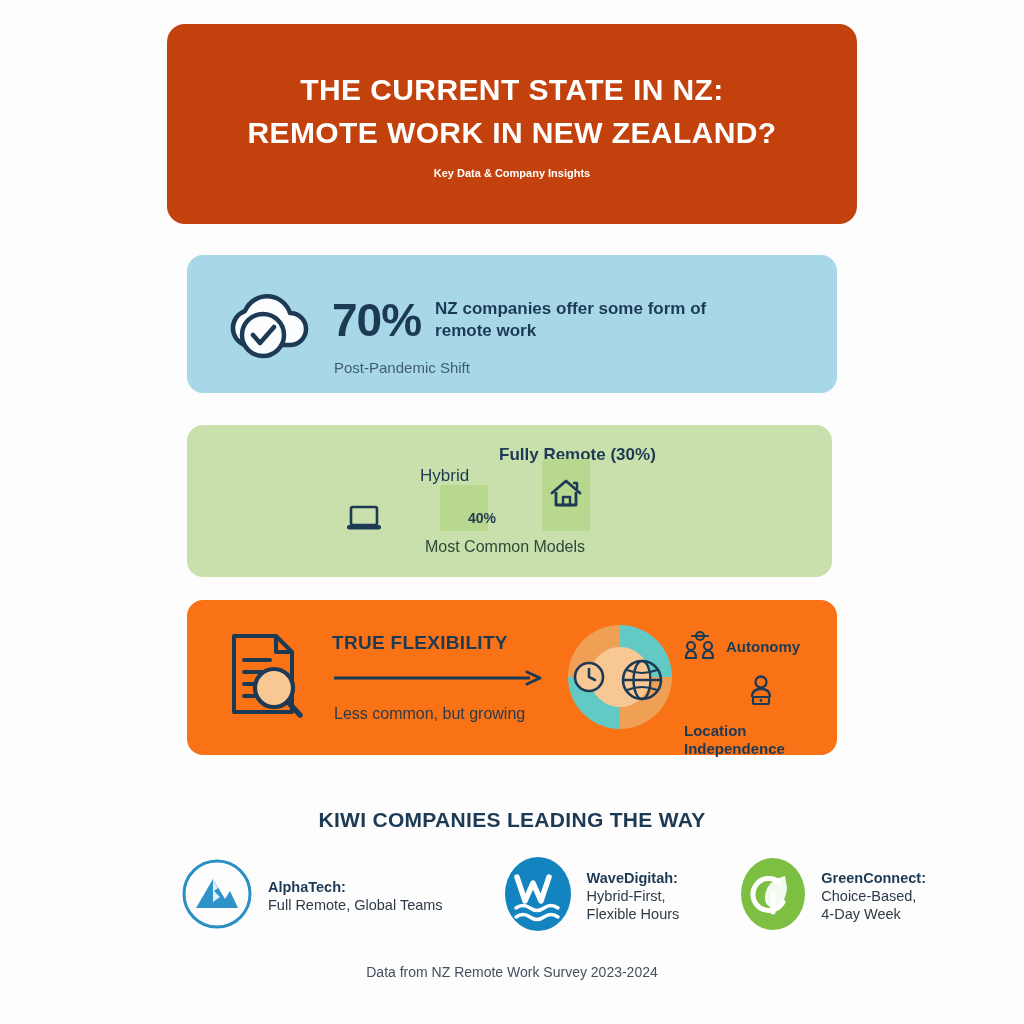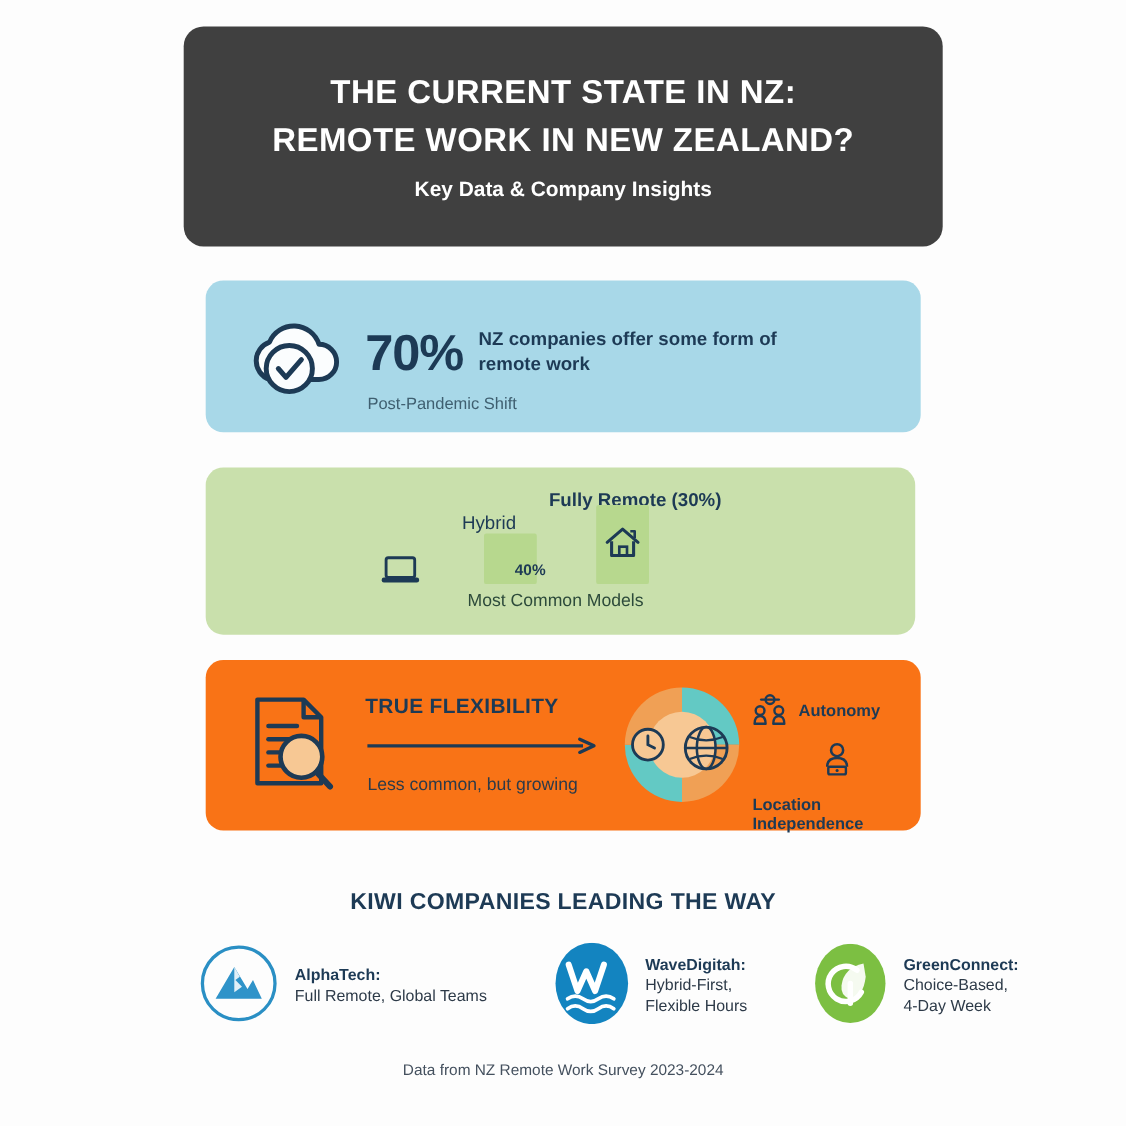--- a/index.html
+++ b/index.html
@@ -14,40 +14,40 @@
     width: 1024px; height: 1024px;
     background: #fdfdfd;
     padding: 24px 0 0 0;
   }
 
   
   .header-card {
     position: absolute;
     left: 167px; top: 24px;
     width: 690px; height: 200px;
-    background: #404040;
+    background: #c2410c;
     border-radius: 18px;
     display: flex;
     flex-direction: column;
     align-items: center;
     justify-content: center;
     padding: 10px 30px;
   }
   .header-title {
     color: #ffffff;
     font-size: 30px;
     font-weight: bold;
     letter-spacing: 0.4px;
     line-height: 1.42;
     text-align: center;
     text-transform: uppercase;
   }
   .header-sub {
     color: #ffffff;
-    font-size: 19px;
+    font-size: 11px;
     font-weight: bold;
     margin-top: 12px;
     text-align: center;
   }
 
   
   .card {
     position: absolute;
     border-radius: 16px;
   }

